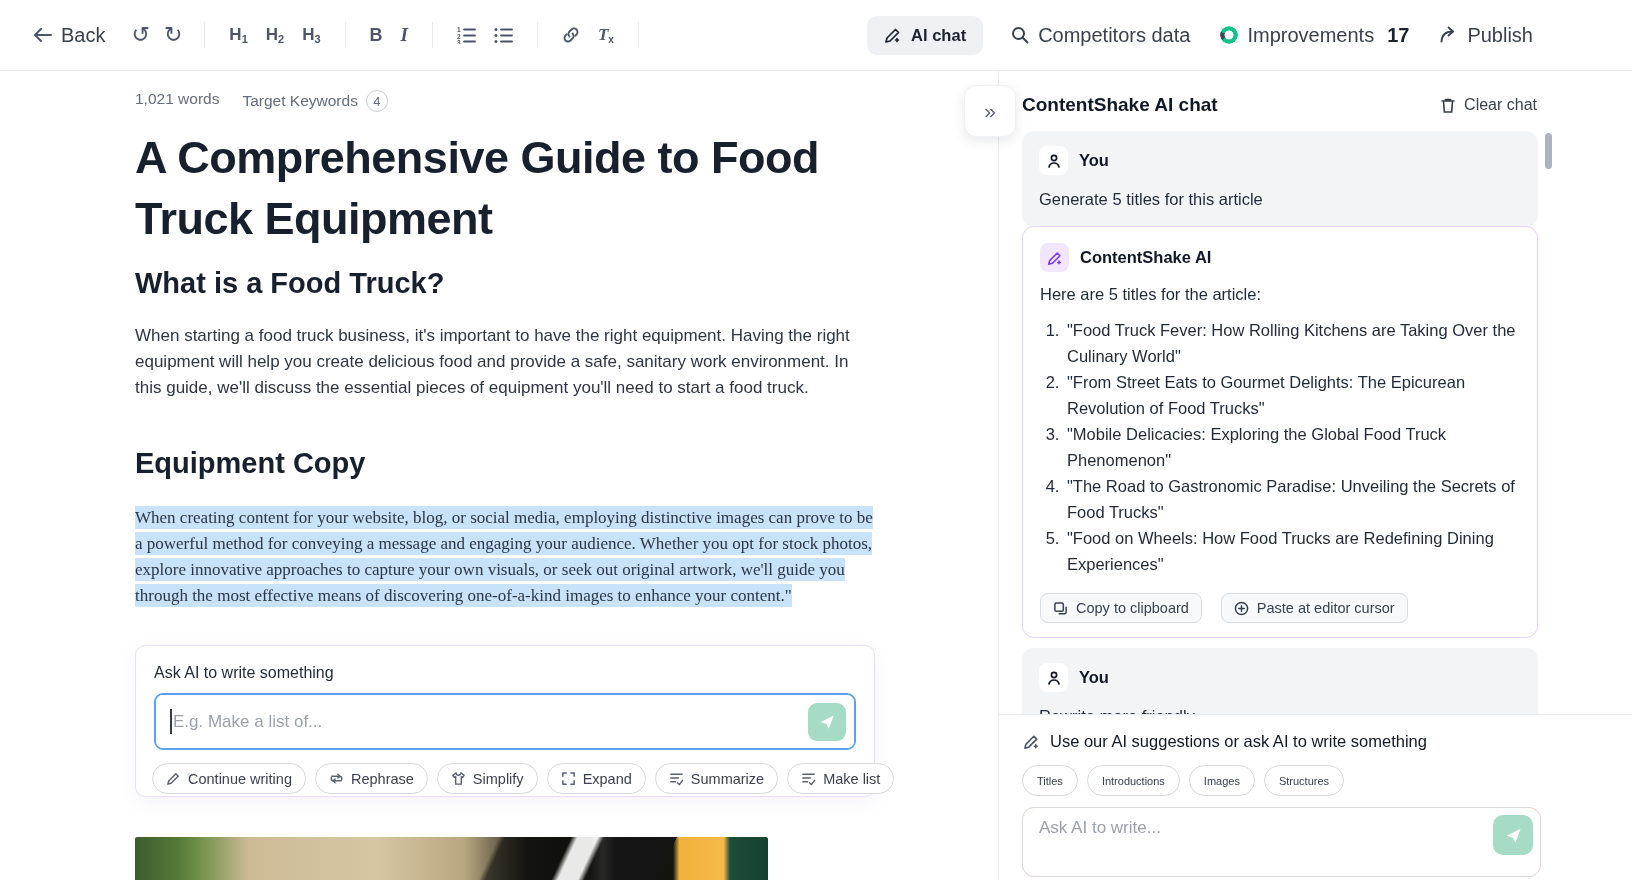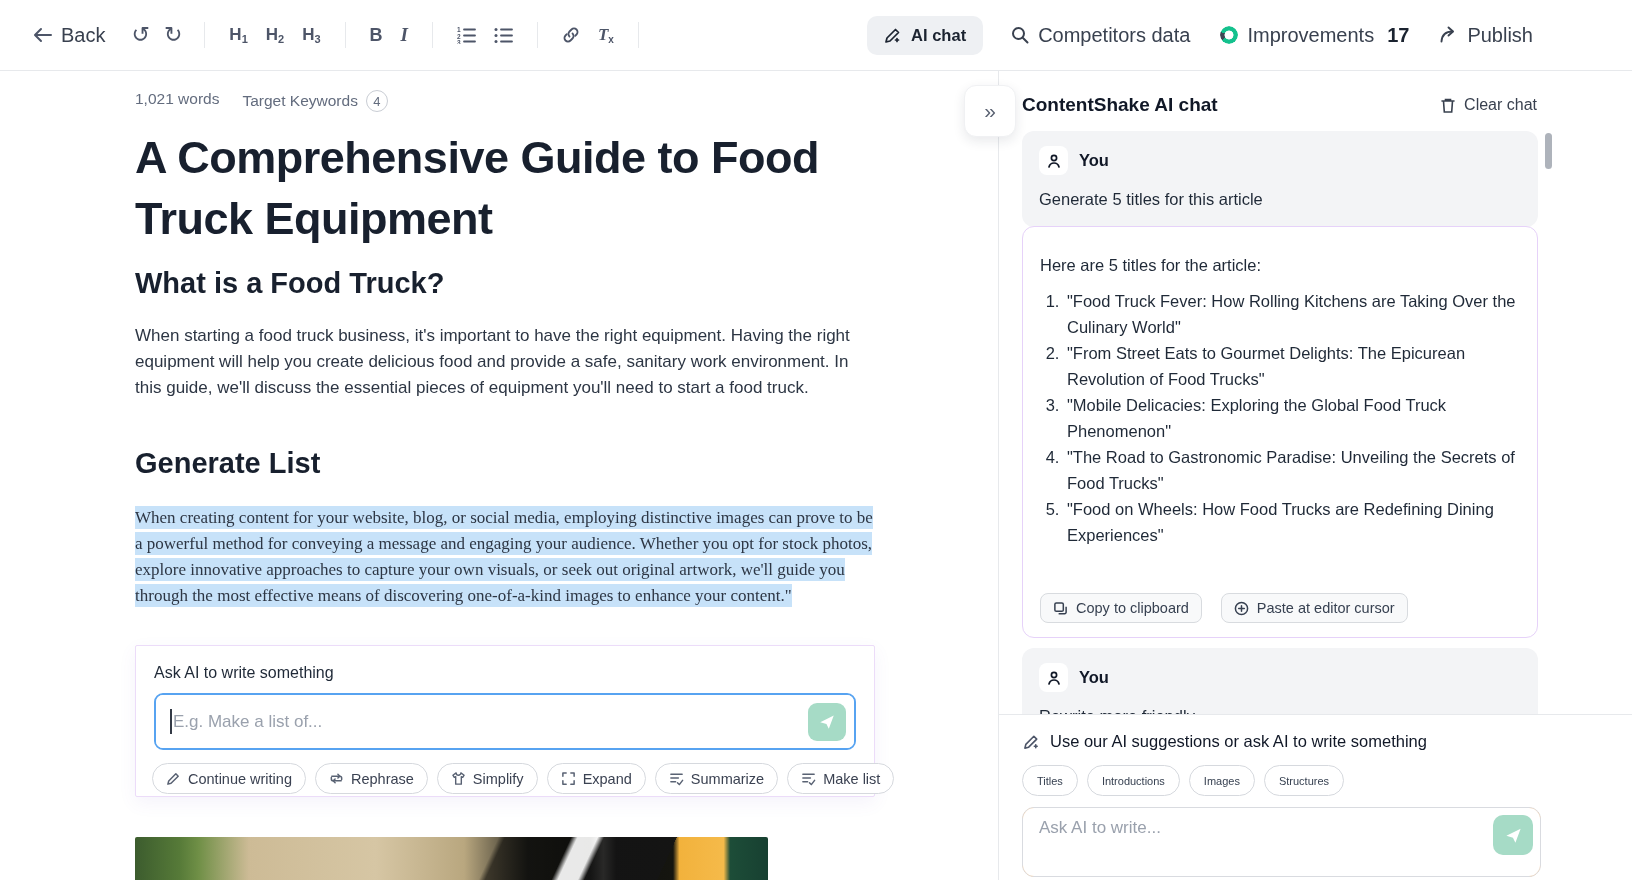--- a/index.html
+++ b/index.html
@@ -43,21 +43,21 @@
     border:1px solid #c9cdd4; border-radius:50%; font-size:13px; color:#636c7e; margin-left:8px; }
   .doc-title { position:absolute; top:56px; left:0; font-size:45px; line-height:61px; font-weight:700;
     letter-spacing:-0.5px; color:#18202e; width:700px; }
   .h2a { position:absolute; top:196px; left:0; font-size:29px; font-weight:700; color:#18202e; }
   .para1 { position:absolute; top:252px; left:0; width:740px; font-size:17px; line-height:26px; color:#2d3644; }
   .h2b { position:absolute; top:376px; left:0; font-size:29px; font-weight:700; color:#18202e; }
   .para-high { position:absolute; top:434px; left:0; width:742px; font-size:17px; line-height:26px; color:#2d3644;font-family:Liberation Serif, serif; }
   .para-high span { background:#c7e2f9; padding:2px 0; box-decoration-break:clone; -webkit-box-decoration-break:clone; }
 
   .ai-card { position:absolute; top:574px; left:0; width:740px; height:152px; background:#fff;
-    border:1.5px solid #ecdcf9; border-radius:2px; box-shadow:0 6px 18px rgba(120,80,200,.07); }
+    border:1.5px solid #ecdcf9; border-radius:10px; box-shadow:0 6px 18px rgba(120,80,200,.07); }
   .ai-card-label { position:absolute; top:18px; left:18px; font-size:16px; color:#1f2937; }
   .ai-input-wrap { position:absolute; top:47px; left:18px; right:18px; height:57px;
     border:2px solid #57a3f1; border-radius:9px; background:#fff; }
   .ai-input { position:absolute; inset:0; border:none; outline:none; border-radius:7px;
     padding:0 60px 0 17px; font-size:17px; color:#1f2937; font-family:inherit; }
   .ai-input::placeholder { color:#9aa1ad; }
   .caret { position:absolute; left:14px; top:14px; width:1.5px; height:25px; background:#333a46; }
   .send-btn { position:absolute; top:8px; right:8px; width:38px; height:38px; border:none; cursor:pointer;
     border-radius:9px; background:#a6dbc6; display:flex; align-items:center; justify-content:center; }
   .chips-row { position:absolute; top:117px; left:16px; display:flex; gap:9px; }
@@ -238,21 +238,21 @@
       <span>1,021 words</span>
       <span style="display:flex;align-items:center;">
         <span>Target Keywords</span>
         <span class="kw-badge">4</span>
       </span>
     </div>
 
     <h1 class="doc-title">A Comprehensive Guide to Food Truck Equipment</h1>
     <h2 class="h2a">What is a Food Truck?</h2>
     <p class="para1">When starting a food truck business, it's important to have the right equipment. Having the right equipment will help you create delicious food and provide a safe, sanitary work environment. In this guide, we'll discuss the essential pieces of equipment you'll need to start a food truck.</p>
-    <h2 class="h2b">Generate List</h2>
+    <h2 class="h2b">Equipment Copy</h2>
     <p class="para-high"><span>When creating content for your website, blog, or social media, employing distinctive images can prove to be a powerful method for conveying a message and engaging your audience. Whether you opt for stock photos, explore innovative approaches to capture your own visuals, or seek out original artwork, we'll guide you through the most effective means of discovering one-of-a-kind images to enhance your content."</span></p>
 
     <div class="ai-card">
       <div class="ai-card-label">Ask AI to write something</div>
       <div class="ai-input-wrap">
         <input class="ai-input" type="text" placeholder="E.g. Make a list of..." style="">
         <span class="caret"></span>
         <button class="send-btn">
           <span>
             <svg width="18" height="18" viewBox="0 0 20 20" fill="#fff">
@@ -347,20 +347,29 @@
           </svg>
       </span>
       <span class="msg-name">You</span>
     </div>
     <div class="msg-text">Generate 5 titles for this article</div>
   </div>
 
   <span class="chat-scrollbar"></span>
 
   <div class="ai-reply">
+    <div class="msg-head">
+      <span class="ai-avatar">
+        <svg width="16" height="16" viewBox="0 0 18 18" fill="none" stroke="#7b3ff2" stroke-width="1.8" stroke-linecap="round" stroke-linejoin="round">
+            <path d="M2 16l1-4 8.5-8.5 3 3L6 15l-4 1z"></path>
+            <path d="M13.5 12.5v3M12 14h3"></path>
+          </svg>
+      </span>
+      <span class="msg-name">ContentShake AI</span>
+    </div>
     <div class="ai-intro">Here are 5 titles for the article:</div>
     <ol class="title-list">
       <li>"Food Truck Fever: How Rolling Kitchens are Taking Over the Culinary World"</li>
       <li>"From Street Eats to Gourmet Delights: The Epicurean Revolution of Food Trucks"</li>
       <li>"Mobile Delicacies: Exploring the Global Food Truck Phenomenon"</li>
       <li>"The Road to Gastronomic Paradise: Unveiling the Secrets of Food Trucks"</li>
       <li>"Food on Wheels: How Food Trucks are Redefining Dining Experiences"</li>
     </ol>
     <div class="reply-actions">
       <button class="reply-btn">

